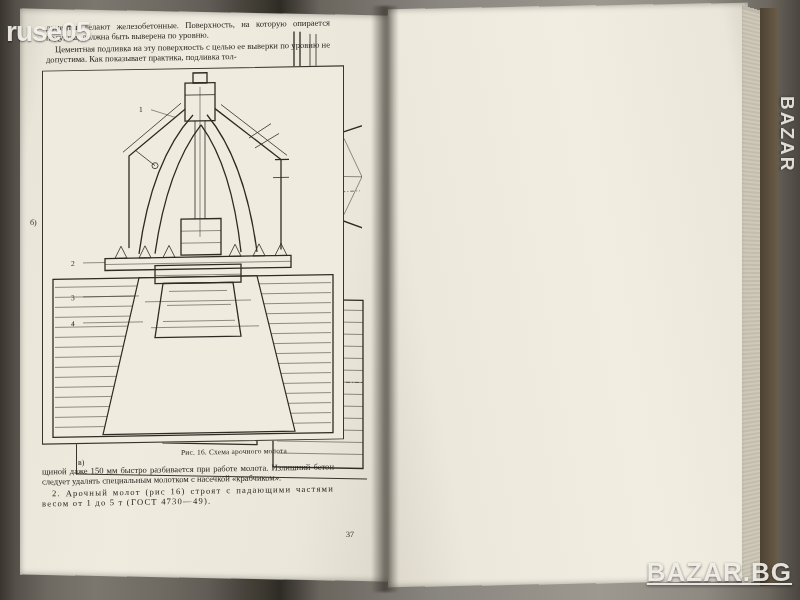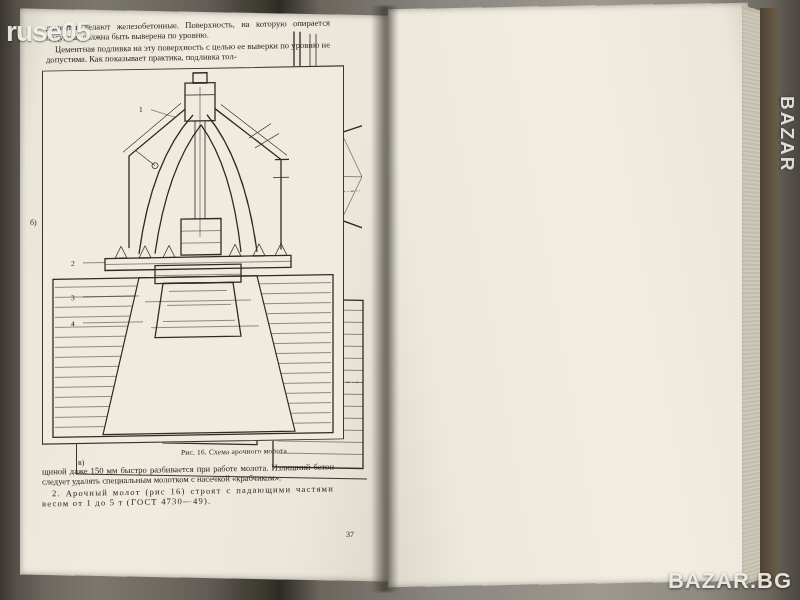--- a/index.html
+++ b/index.html
@@ -18,26 +18,27 @@
   
   #wm-left{
     position:absolute;left:6px;top:16px;
     font-family:"Liberation Sans",sans-serif;
     font-size:28px;font-weight:bold;color:#f2f0ea;
     letter-spacing:-1px;
     text-shadow:0 1px 2px rgba(0,0,0,.55);
     opacity:.92;
   }
   #wm-right{
-    position:absolute;right:8px;bottom:6px;
+    position:absolute;right:8px;bottom:12px;
     font-family:"Liberation Sans",sans-serif;
-    font-size:22px;font-weight:bold;color:#efece6;
+    font-size:26px;font-weight:bold;color:#efece6;
     letter-spacing:1px;
     text-shadow:0 1px 3px rgba(0,0,0,.6);
     opacity:.93;
+    text-decoration:underline;
   }
   
   #wm-side{
     position:absolute;right:2px;top:96px;
     font-family:"Liberation Sans",sans-serif;
     font-size:19px;font-weight:bold;color:#efece6;
     writing-mode:vertical-rl;
     text-shadow:0 1px 3px rgba(0,0,0,.5);
     opacity:.9;
     letter-spacing:2px;

